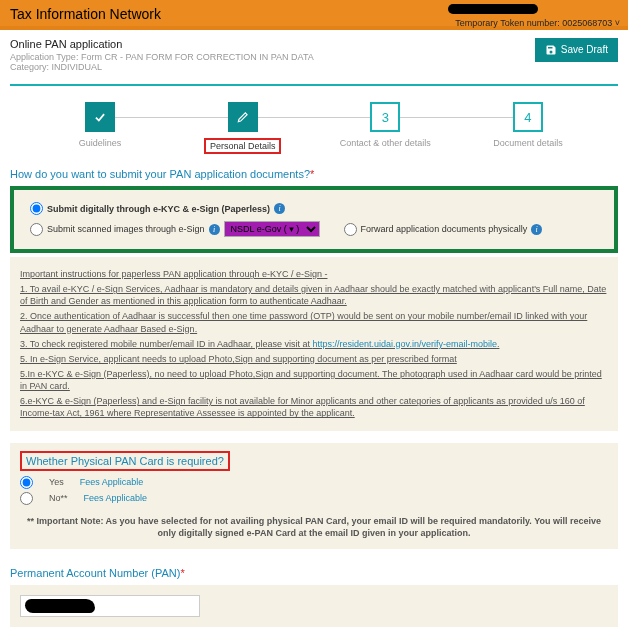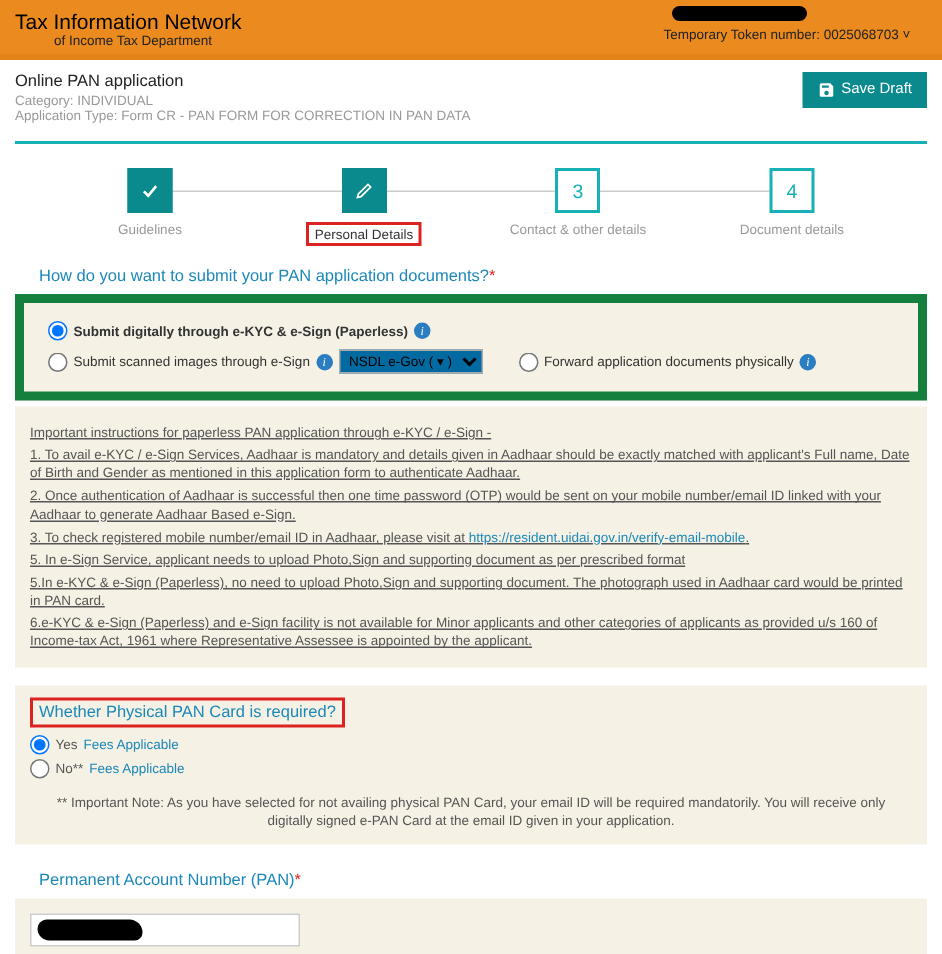--- a/index.html
+++ b/index.html
@@ -1,80 +1,79 @@
 <!DOCTYPE html>
 <html><head>
 <meta charset="utf-8">
 <style>
   * { box-sizing: border-box; margin: 0; padding: 0; }
   body { font-family: Arial, Helvetica, sans-serif; font-size: 10px; width: 628px; background: #fff; color: #333; }
   .header { background: #ea8a1f; padding: 6px 10px 4px 10px; position: relative; }
   .header-title { font-size: 14px; color: #000000; }
   .header-sub { font-size: 9px; color: #222; margin-left: 26px; }
   .header-redact { position: absolute; right: 90px; top: 4px; width: 90px; height: 10px; background: #000; border-radius: 5px; }
-  .header-token { position: absolute; right: 21px; top: 18px; font-size: 9px; color: #222; }
+  .header-token { position: absolute; right: 8px; top: 18px; font-size: 9px; color: #222; }
   .orange-bar2 { height: 4px; background: #e38217; }
   .page-body { padding: 8px 10px; }
   .title-row { display: flex; justify-content: space-between; align-items: flex-start; }
   .app-title { font-size: 11px; color: #222; font-weight: normal; margin-bottom: 2px; }
   .meta-line { font-size: 9px; color: #999; }
   .save-btn { background: #0a8a8d; color: #fff; padding: 6px 10px; font-size: 10px; border: none; display: flex; gap: 4px; cursor: pointer; }
   .hr-teal { height: 2px; background: #16b0b5; margin: 12px 0 16px 0; }
   .steps { display: flex; align-items: flex-start; justify-content: space-between; margin: 0 30px 14px 30px; position: relative; }
   .step { display: flex; flex-direction: column; align-items: center; width: 120px; z-index: 2; }
   .step-box { width: 30px; height: 30px; border: 2px solid #16b0b5; display: flex; align-items: center; justify-content: center; font-size: 13px; color: #16b0b5; background: #fff; }
   .step-box.filled { background: #0a8a8d; color: #fff; border-color: #0a8a8d; }
   .step-label { font-size: 9px; color: #999; margin-top: 6px; text-align: center; }
   .step-label.highlighted { border: 2px solid #d22; padding: 1px 4px; color: #333; }
   .step-line { position: absolute; top: 15px; left: 60px; right: 60px; height: 1px; background: #ccc; z-index: 1; }
-  .q-heading { color: #1b88b8; font-size: 11px; margin: 6px 16px; }
+  .q-heading { color: #1b88b8; font-size: 11px; margin: 6px 0; }
   .red-star { color: #d22; }
   .cream-box { background: #f5f1e4; padding: 8px 10px; font-size: 9px; color: #555; }
-  .red-border { border: 6px solid #15803d; }
+  .red-border { border: 4px solid #15803d; }
   .options-grid { display: flex; flex-wrap: wrap; gap: 6px 24px; padding: 4px 6px; }
   .opt { display: flex; align-items: center; gap: 4px; font-size: 9px; color: #333; }
   .opt input { margin: 0; }
   .info-i { display: inline-flex; width: 11px; height: 11px; border-radius: 50%; background: #2a7dc0; color: #fff; font-size: 8px; align-items: center; justify-content: center; font-style: italic; font-family: Georgia, serif; }
-  .pill-select { font-size: 9px; padding: 1px 2px; border: 1px solid #aaa; background: #0369a1; }
+  .pill-select { font-size: 9px; padding: 1px 2px; border: 1px solid #aaa; background: #a21caf; }
   .instructions p { margin: 3px 0; line-height: 1.35; text-decoration: underline; }
   .link { color: #1b88b8; }
   .section-gap { height: 12px; }
   .phys-head { color: #1b88b8; font-size: 11px; display: inline-block; }
   .phys-head-wrap { border: 2px solid #d22; display: inline-block; padding: 2px 4px; margin-bottom: 2px; }
-  .radio-row { display: flex; align-items: center; gap: 4px; font-size: 9px; margin: 3px 0; }
-  .bold-note { font-size: 9px; font-weight: normal; text-align: center; margin: 10px 4px 2px 4px; line-height: 1.35; }
+  .radio-row { display: flex; align-items: center; gap: 16px; font-size: 9px; margin: 3px 0; }
+  .bold-note { font-size: 9px; font-weight: bold; text-align: center; margin: 10px 4px 2px 4px; line-height: 1.35; }
   .pan-input-row { background: #f5f1e4; padding: 10px; }
   .pan-input { width: 180px; height: 22px; border: 1px solid #ccc; background: #fff; position: relative; }
   .scribble { position: absolute; left: 4px; top: 3px; width: 70px; height: 14px; background: #000; border-radius: 7px 10px 6px 9px; }
   svg.icon { width: 12px; height: 12px; fill: #fff; }
   svg.check { width: 14px; height: 14px; stroke: #fff; stroke-width: 3; fill: none; }
   svg.pencil { width: 14px; height: 14px; stroke: #fff; stroke-width: 2; fill: none; }
 </style>
 </head>
 <body>
 
 <div class="header">
   <div class="header-title">Tax Information Network</div>
-  <div class="header-sub">of Income Tax Department</div>
   <div class="header-redact"></div>
   <div class="header-token">Temporary Token number: 0025068703 ˅</div>
 </div>
 <div class="orange-bar2"></div>
 
 <div class="page-body">
   <div class="title-row">
     <div>
       <div class="app-title">Online PAN application</div>
       <div class="meta-line">
+        <span>Application Type:</span>
+        <span>Form CR - PAN FORM FOR CORRECTION IN PAN DATA</span>
+      </div>
+      <div class="meta-line">
         <span>Category:</span>
         <span>INDIVIDUAL</span>
-      </div>
-      <div class="meta-line">
-        <span>Application Type:</span>
-        <span>Form CR - PAN FORM FOR CORRECTION IN PAN DATA</span>
       </div>
     </div>
     <button class="save-btn">
       <svg class="icon" viewBox="0 0 24 24">
           <path d="M17 3H5a2 2 0 0 0-2 2v14a2 2 0 0 0 2 2h14a2 2 0 0 0 2-2V7l-4-4zM12 19a3 3 0 1 1 0-6 3 3 0 0 1 0 6zm3-10H6V6h9v3z"></path>
         </svg>
       <span>Save Draft</span>
     </button>
   </div>
 

